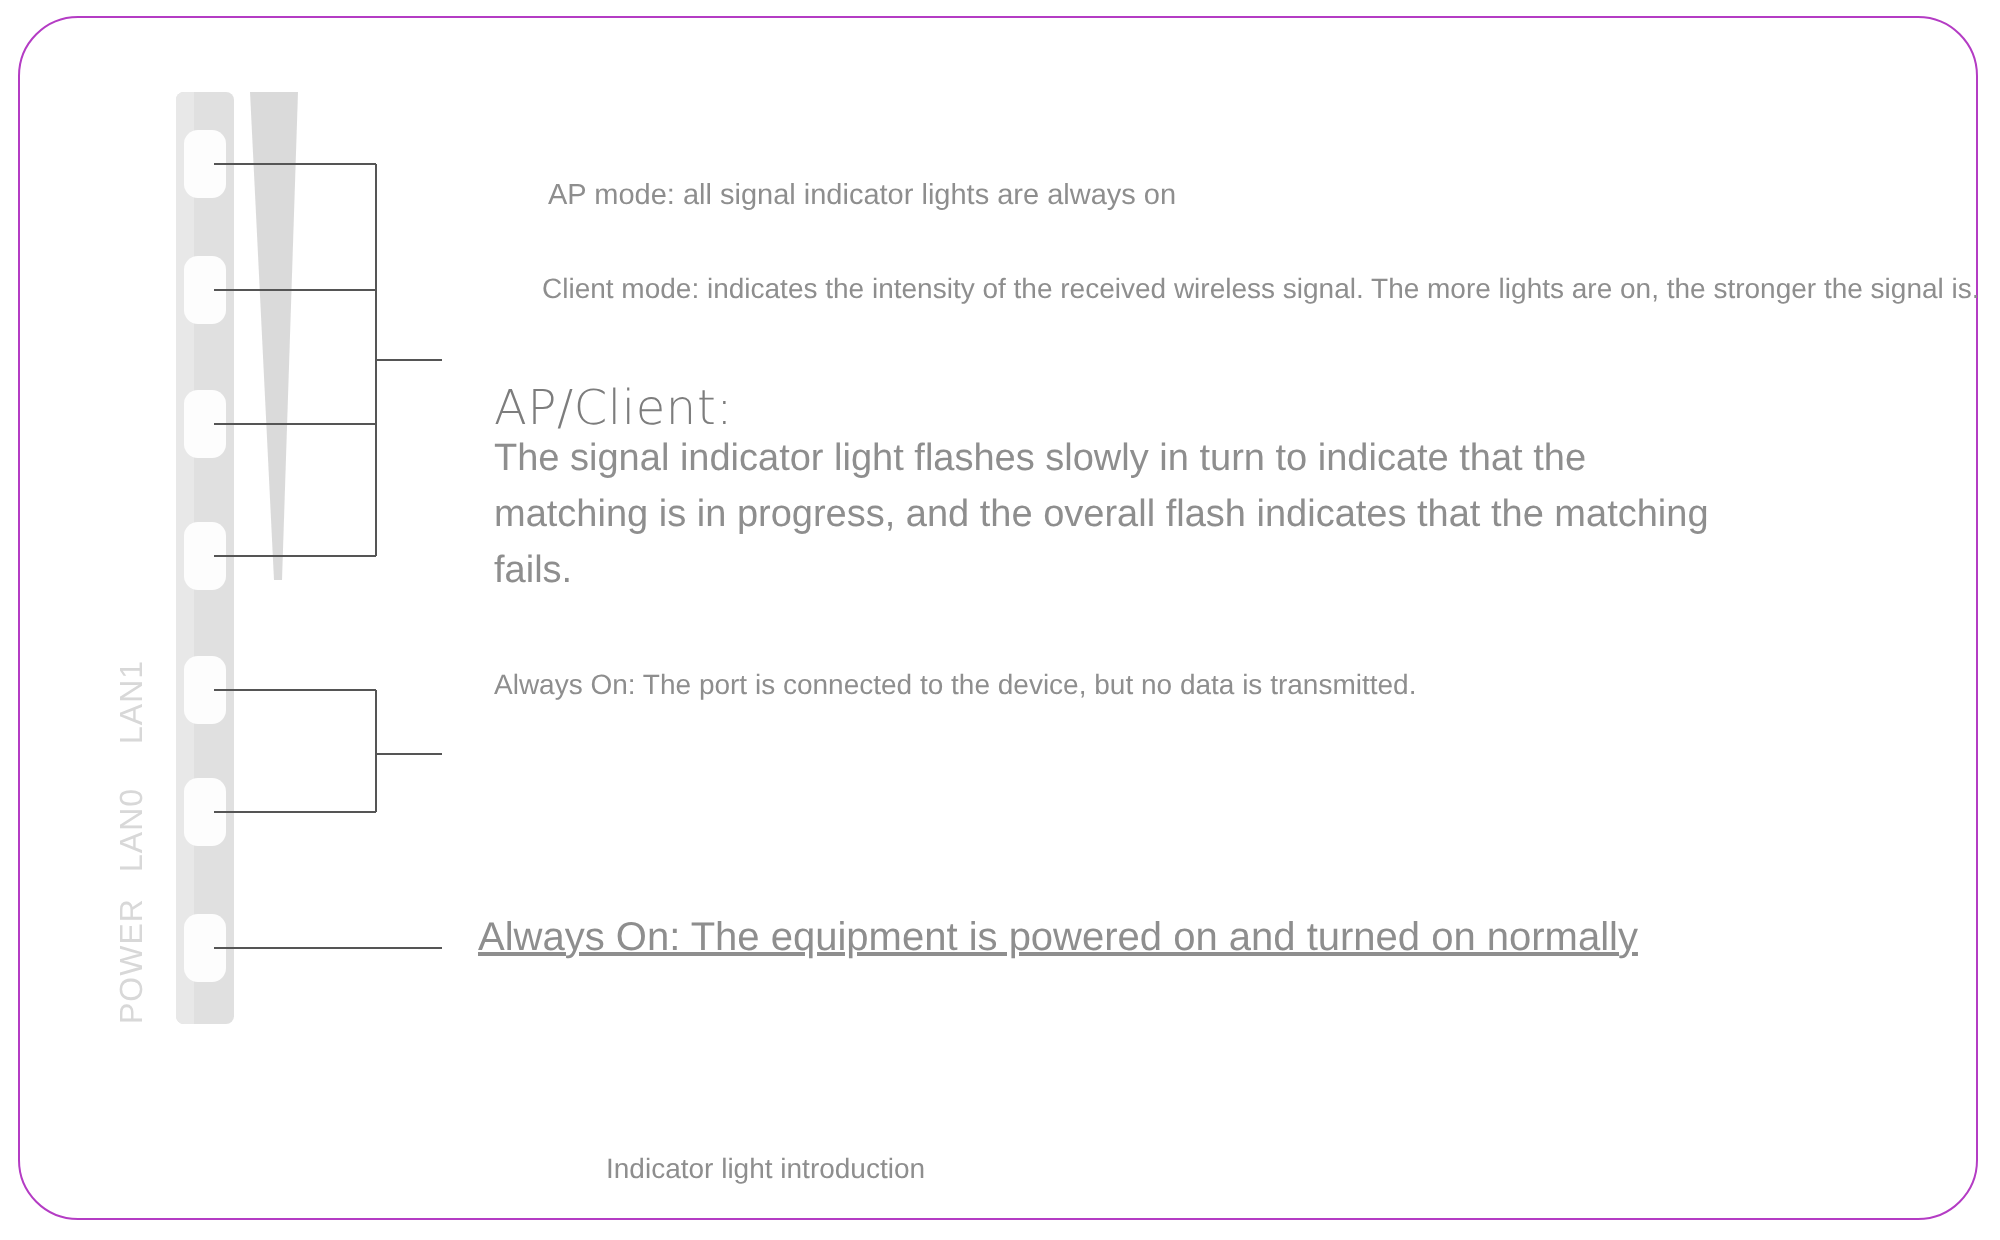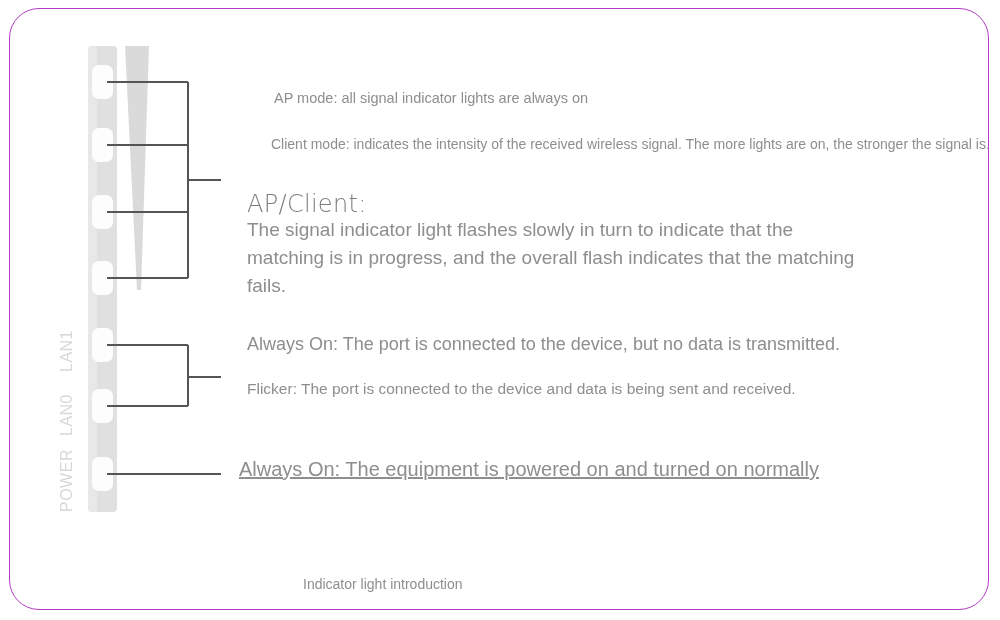--- a/index.html
+++ b/index.html
@@ -121,21 +121,21 @@
     left: 247px;
     top: 216px;
     width: 620px;
     font-size: 19px;
     line-height: 28px;
     color: #8e8e8e;
   }
   #note-lan-on {
     left: 247px;
     top: 334px;
-    font-size: 18px;
+    font-size: 14px;
     text-align: center;
   }
   #note-lan-flicker {
     left: 247px;
     top: 380px;
     font-size: 15.5px;
   }
   #note-power-on {
     left: 239px;
     top: 458px;
@@ -200,19 +200,18 @@
   <div class="note" id="note-ap">AP mode: all signal indicator lights are always on</div>
 
   <div class="note" id="note-client">Client mode: indicates the intensity of the received wireless signal. The more lights are on, the stronger the signal is.</div>
 
   <div id="heading-apclient">AP/Client:</div>
 
   <div id="para-apclient">The signal indicator light flashes slowly in turn to indicate that the matching is in progress, and the overall flash indicates that the matching fails.</div>
 
   <div class="note" id="note-lan-on">Always On: The port is connected to the device, but no data is transmitted.</div>
 
-  <div class="note" id="note-lan-flicker">Flicker: The port is connected to the device and data is being sent and received.</div>
 
   <div class="note" id="note-power-on">Always On: The equipment is powered on and turned on normally</div>
 
   <div id="caption">Indicator light introduction</div>
 
 </div>
 
 </body></html>

